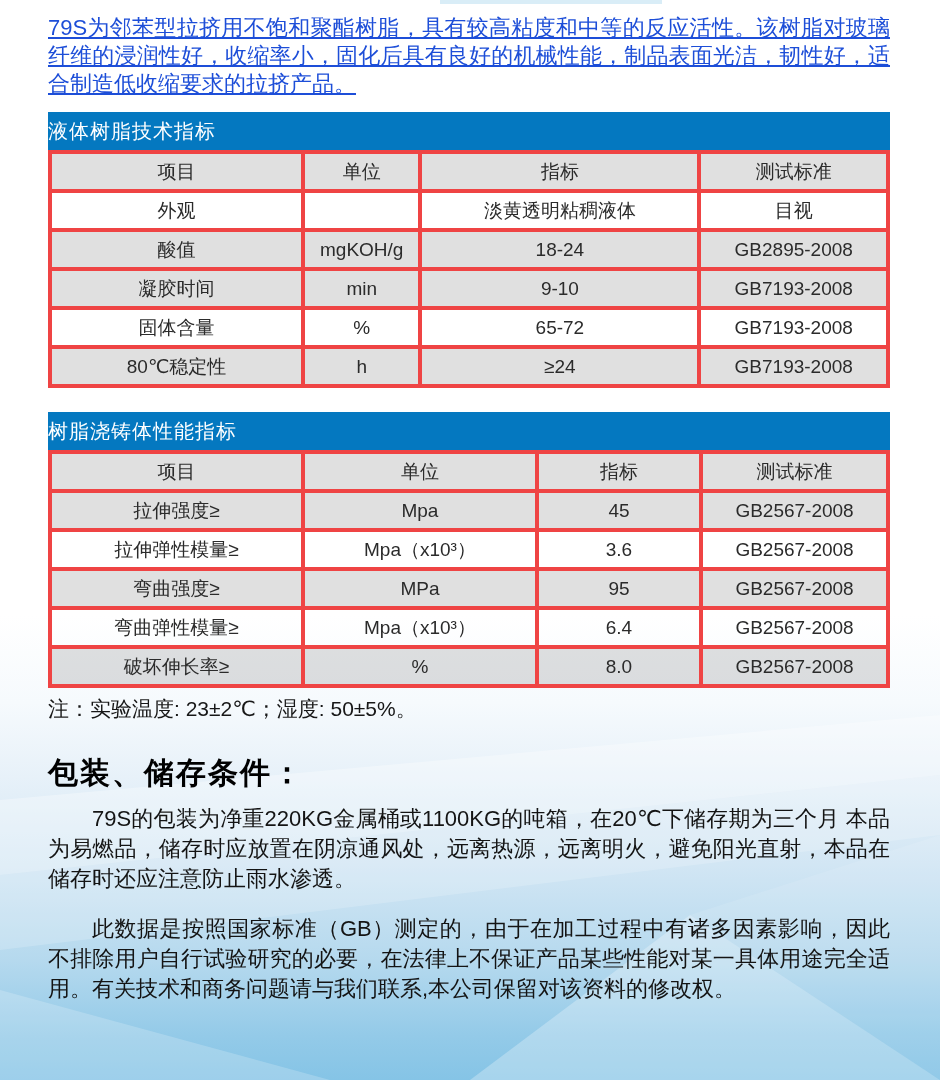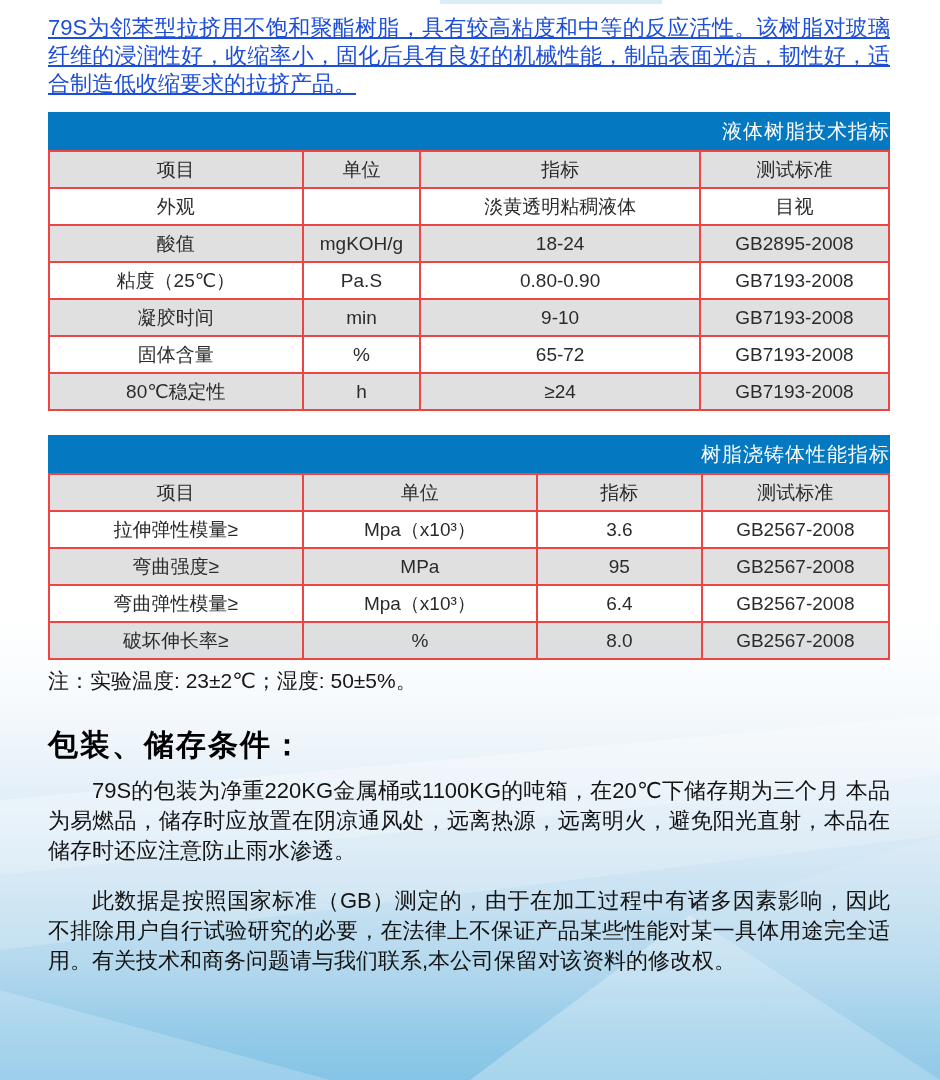--- a/index.html
+++ b/index.html
@@ -27,29 +27,29 @@
   }
   .content{position:relative;z-index:3;padding:14px 50px 0 48px;}
 
   .intro{
     font-size:22px;line-height:28px;text-align:justify;
     margin:0 0 14px 0;color:#1d4ed8;text-decoration:underline;
   }
 
   .tbl-title{
     background:#0478c0;color:#ffffff;
-    height:38px;line-height:38px;text-align:right;
+    height:38px;line-height:38px;text-align:left;
     font-size:20px;letter-spacing:1px;
   }
   table{
     width:100%;border-collapse:collapse;table-layout:fixed;
     background:transparent;
   }
   td,th{
-    border:2px solid #ef4444;
+    border:4px solid #ef4444;
     height:35px;text-align:center;vertical-align:middle;
     font-size:19px;font-weight:normal;color:#2b2b2b;
     padding:0 4px;overflow:hidden;white-space:nowrap;
   }
   tr.alt td, tr.alt th{background:rgba(40,40,40,0.145);}
 
   .note{
     font-size:21px;margin:7px 0 0 0;color:#171717;
   }
   .gap1{height:24px;}
@@ -103,26 +103,20 @@
             <td></td>
             <td>淡黄透明粘稠液体</td>
             <td>目视</td>
           </tr>
           <tr class="alt">
             <td>酸值</td>
             <td>mgKOH/g</td>
             <td>18-24</td>
             <td>GB2895-2008</td>
           </tr>
-          <tr>
-            <td>粘度（25℃）</td>
-            <td>Pa.S</td>
-            <td>0.80-0.90</td>
-            <td>GB7193-2008</td>
-          </tr>
           <tr class="alt">
             <td>凝胶时间</td>
             <td>min</td>
             <td>9-10</td>
             <td>GB7193-2008</td>
           </tr>
           <tr>
             <td>固体含量</td>
             <td>%</td>
             <td>65-72</td>
@@ -148,20 +142,26 @@
           <col style="width: 27.9%;">
           <col style="width: 19.6%;">
           <col style="width: 22.3%;">
         </colgroup>
         <tbody>
           <tr class="alt">
             <th>项目</th>
             <th>单位</th>
             <th>指标</th>
             <th>测试标准</th>
+          </tr>
+          <tr class="alt">
+            <td>拉伸强度≥</td>
+            <td>Mpa</td>
+            <td>45</td>
+            <td>GB2567-2008</td>
           </tr>
           <tr>
             <td>拉伸弹性模量≥</td>
             <td>Mpa（x10³）</td>
             <td>3.6</td>
             <td>GB2567-2008</td>
           </tr>
           <tr class="alt">
             <td>弯曲强度≥</td>
             <td>MPa</td>

